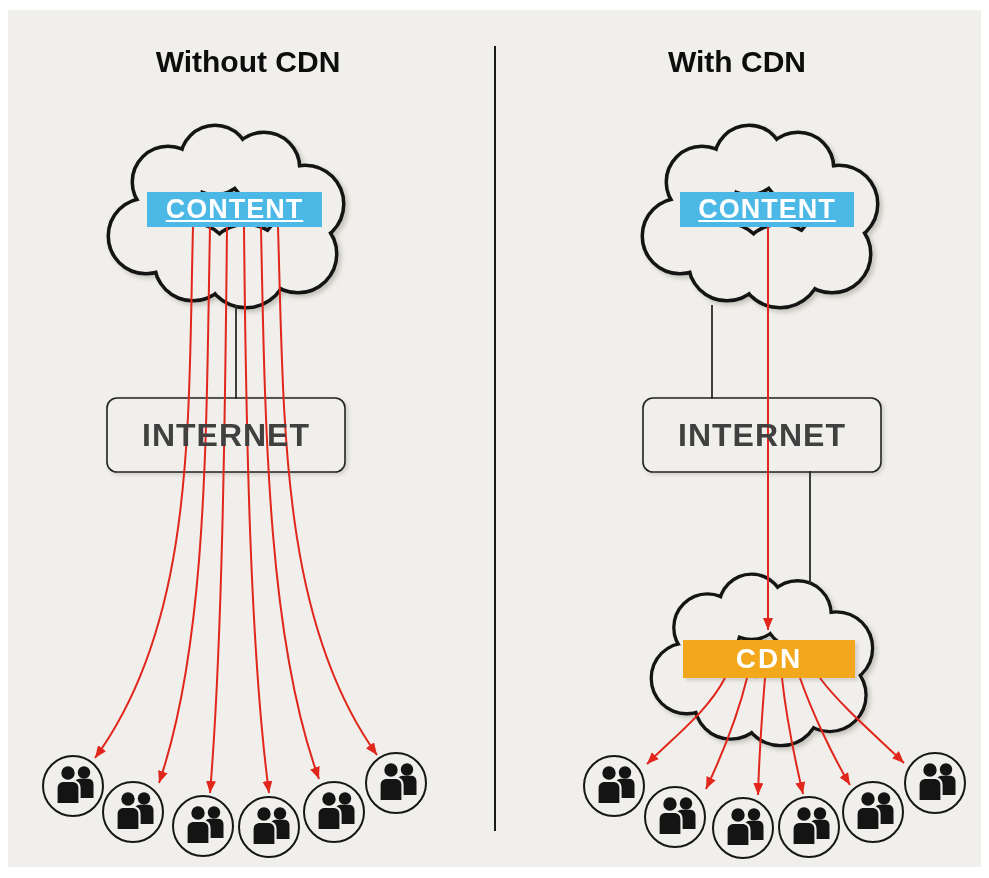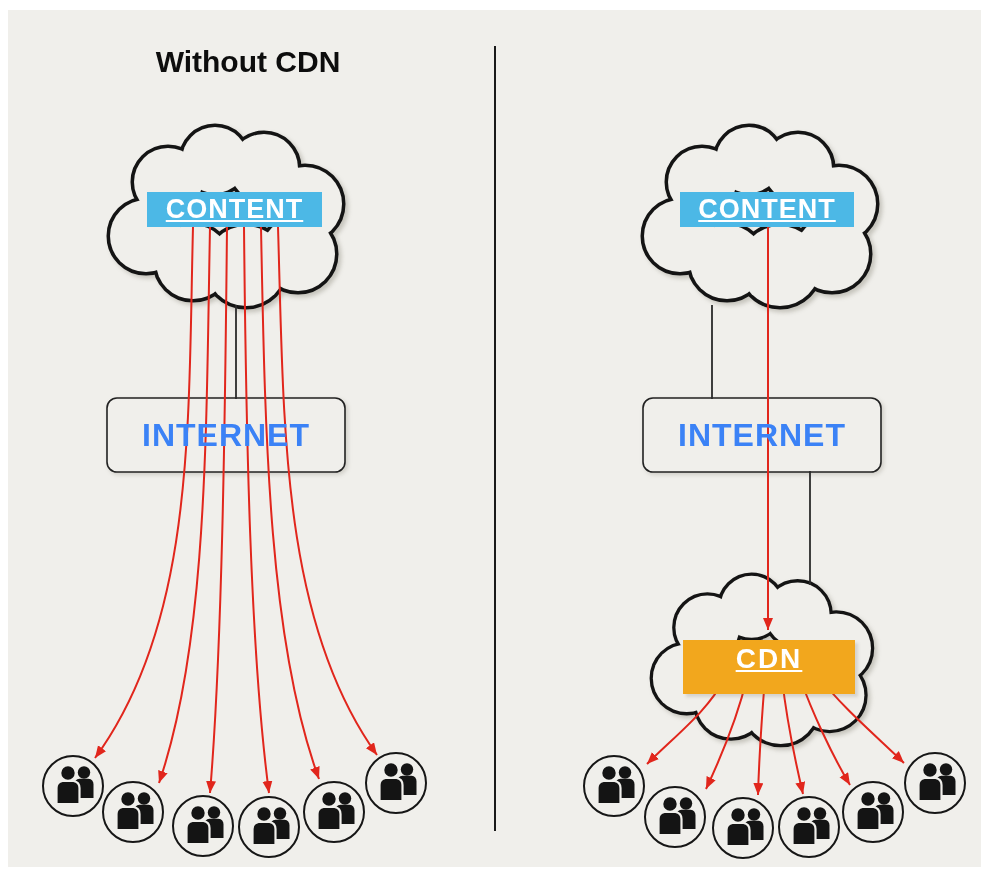--- a/index.html
+++ b/index.html
@@ -20,21 +20,21 @@
     font-size:27px; font-weight:700; letter-spacing:1px;
     text-align:center; line-height:35px;text-decoration:underline;
   }
   .cdn-box {
     background:var(--orange,#f2a71d); color:#fff;
     font-size:28px; font-weight:700; letter-spacing:2px;
     text-align:center; line-height:38px;
     box-shadow:3px 3px 3px rgba(90,85,70,.18);
   }
   .internet-label {
-    font-size:32px; font-weight:700; color:#3b82f6; letter-spacing:1px;
+    font-size:32px; font-weight:700; color:#404040; letter-spacing:1px;
     text-align:center; line-height:74px;
   }
   .shadowed { filter:drop-shadow(3px 3px 2px rgba(90,85,70,.28)); }
   .soft-shadow { filter:drop-shadow(2px 2px 2px rgba(90,85,70,.22)); }
   .red-line { stroke:var(--red,#e1261c); stroke-width:2; fill:none; }
   .red-fill { fill:var(--red,#e1261c); }
   .black-line { stroke:#2b2b2b; stroke-width:1.8; fill:none; }
 </style>
 </head>
 <body>
@@ -124,22 +124,23 @@
     <use href="#users" transform="translate(614,786)"></use>
     <use href="#users" transform="translate(675,817)"></use>
     <use href="#users" transform="translate(743,828)"></use>
     <use href="#users" transform="translate(809,827)"></use>
     <use href="#users" transform="translate(873,812)"></use>
     <use href="#users" transform="translate(935,783)"></use>
   </g>
 </svg>
 
 <div class="overlay panel-title" style="left:248px; top:45px;">Without CDN</div>
+<div class="overlay panel-title" style="left:737px; top:45px;">With CDN</div>
 
 <div class="overlay content-box" style="left:147px; top:192px; width:175px; height:35px;">CONTENT</div>
 <div class="overlay content-box" style="left:680px; top:192px; width:174px; height:35px;">CONTENT</div>
 
 <div class="overlay internet-label" style="left:107px; top:398px; width:238px; height:74px;">INTERNET</div>
 <div class="overlay internet-label" style="left:643px; top:398px; width:238px; height:74px;">INTERNET</div>
 
-<div class="overlay cdn-box" style="left:683px; top:640px; width:172px; height:54px;text-decoration:underline;">CDN</div>
+<div class="overlay cdn-box" style="left:683px; top:640px; width:172px; height:38px;">CDN</div>
 
 </div>
 
 </body></html>

